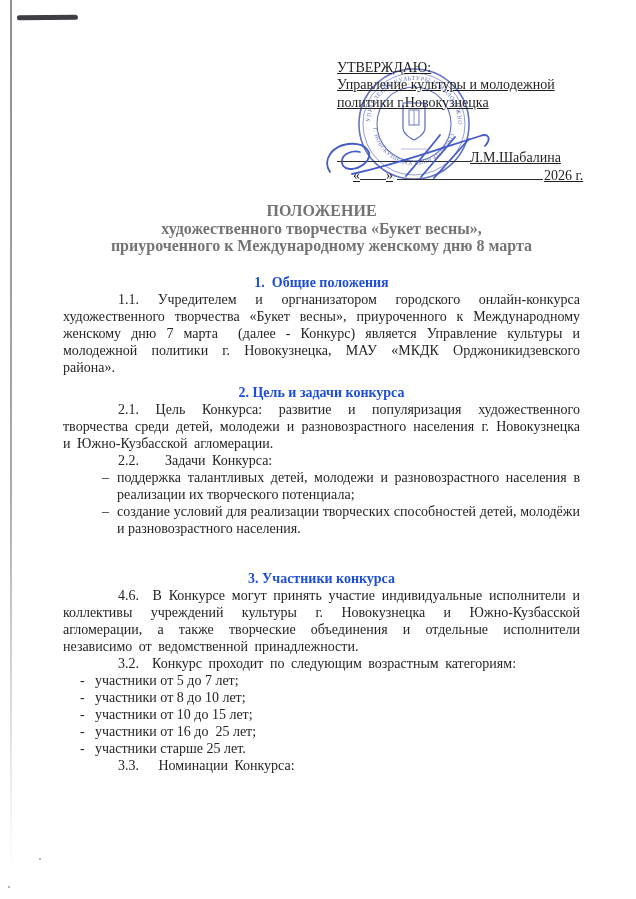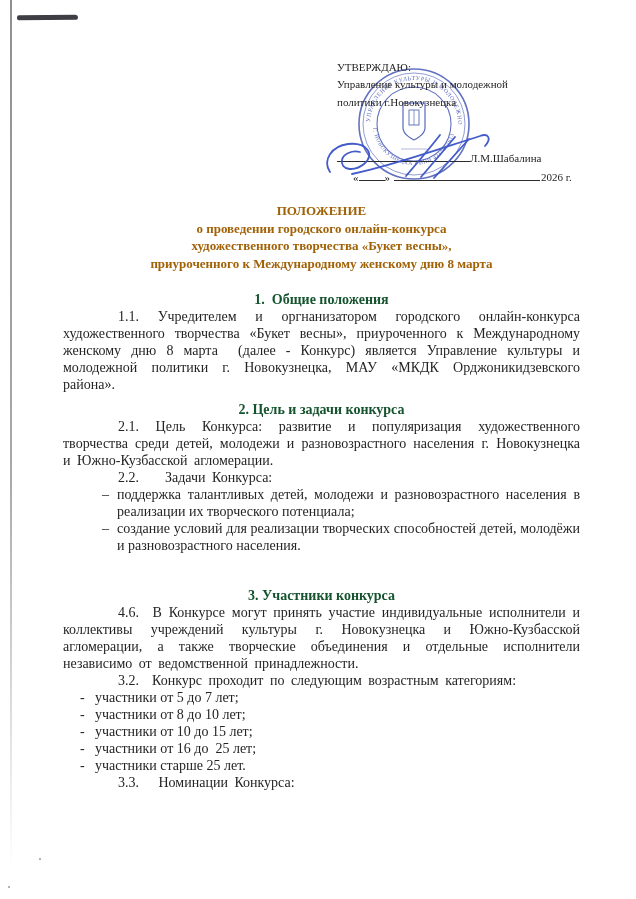--- a/index.html
+++ b/index.html
@@ -11,39 +11,39 @@
   .edge-line{position:absolute;left:10px;top:0;width:2px;height:868px;
     background:linear-gradient(#8f8f93,#a9a9ad 55%,rgba(190,190,195,0));}
   .corner-bar{position:absolute;left:17px;top:15px;width:61px;height:5px;
     background:#3e3e44;border-radius:2px 3px 2px 2px;transform:rotate(-0.4deg);}
   .speck{position:absolute;background:#9a9a9a;border-radius:50%;}
   .speck.s1{left:39px;top:858px;width:2px;height:2px;}
   .speck.s2{left:8px;top:886px;width:2px;height:2px;}
 
   
   .approval{position:absolute;left:337px;top:59px;width:245px;
-    font-size:11px;line-height:17.3px;color:#1e1e1e;z-index:2;}
+    font-size:14px;line-height:17.3px;color:#1e1e1e;z-index:2;text-decoration:underline;}
   .appr-line{white-space:pre-wrap;}
   .sig-row{margin-top:37px;white-space:nowrap;}
   .date-row{white-space:nowrap;margin-left:16px;}
   .blank{display:inline-block;border-bottom:1.2px solid #2c2c2c;height:13px;vertical-align:baseline;}
   .b-name{width:133px;}
   .b-quote{width:26px;}
   .b-date{width:146px;margin-left:4px;margin-right:1px;}
 
   .stamp{position:absolute;left:351px;top:61px;z-index:1;}
   .signature{position:absolute;left:322px;top:122px;z-index:3;}
 
   
   .content{position:absolute;left:63px;top:202px;width:517px;
     font-size:14px;line-height:17px;}
-  .title-line{text-align:center;font-weight:bold;font-size:13px;
-    line-height:17.5px;color:#a16207;white-space:pre-wrap;}
+  .title-line{text-align:center;font-weight:bold;font-size:16px;
+    line-height:17.5px;color:#737373;white-space:pre-wrap;}
   .sec-heading{text-align:center;font-weight:bold;font-size:14px;
-    color:#14532d;white-space:pre-wrap;}
+    color:#1d4ed8;white-space:pre-wrap;}
   .mt-sec1{margin-top:19px;}
   .mt-sec2{margin-top:8px;}
   .mt-sec3{margin-top:33px;}
   .para{text-align:justify;text-indent:55px;white-space:pre-wrap;word-spacing:3px;}
   .list{margin:0;padding:0;}
   .li{display:flex;}
   .li .marker{flex:none;}
   .li .txt{flex:1;text-align:justify;white-space:pre-wrap;}
   .dash-li{margin-left:39px;}
   .dash-li .marker{width:15px;}
@@ -102,26 +102,25 @@
       <span class="blank b-name"></span><span>Л.М.Шабалина</span>
     </div>
     <div class="date-row">
       <span>«</span><span class="blank b-quote"></span><span>»</span><span class="blank b-date"></span><span>2026 г.</span>
     </div>
   </div>
 
   <div class="content">
 
     <div class="title-line">ПОЛОЖЕНИЕ</div>
-    <div class="title-line">о проведении городского онлайн-конкурса</div>
     <div class="title-line">художественного творчества «Букет весны»,</div>
     <div class="title-line">приуроченного к Международному женскому дню 8 марта</div>
 
     <div class="sec-heading mt-sec1">1.  Общие положения</div>
-    <div class="para">1.1. Учредителем и оргнанизатором городского онлайн-конкурса художественного творчества «Букет весны», приуроченного к Международному женскому дню 8 марта  (далее - Конкурс) является Управление культуры и молодежной политики г. Новокузнецка, МАУ «МКДК Орджоникидзевского района».</div>
+    <div class="para">1.1. Учредителем и оргнанизатором городского онлайн-конкурса художественного творчества «Букет весны», приуроченного к Международному женскому дню 7 марта  (далее - Конкурс) является Управление культуры и молодежной политики г. Новокузнецка, МАУ «МКДК Орджоникидзевского района».</div>
 
     <div class="sec-heading mt-sec2">2. Цель и задачи конкурса</div>
     <div class="para">2.1. Цель Конкурса: развитие и популяризация художественного творчества среди детей, молодежи и разновозрастного населения г. Новокузнецка и Южно-Кузбасской агломерации.</div>
     <div class="para">2.2.    Задачи Конкурса:</div>
     <div class="list">
       <div class="li dash-li">
         <span class="marker">–</span>
         <span class="txt">поддержка талантливых детей, молодежи и разновозрастного населения в реализации их творческого потенциала;</span>
       </div>
       <div class="li dash-li">

